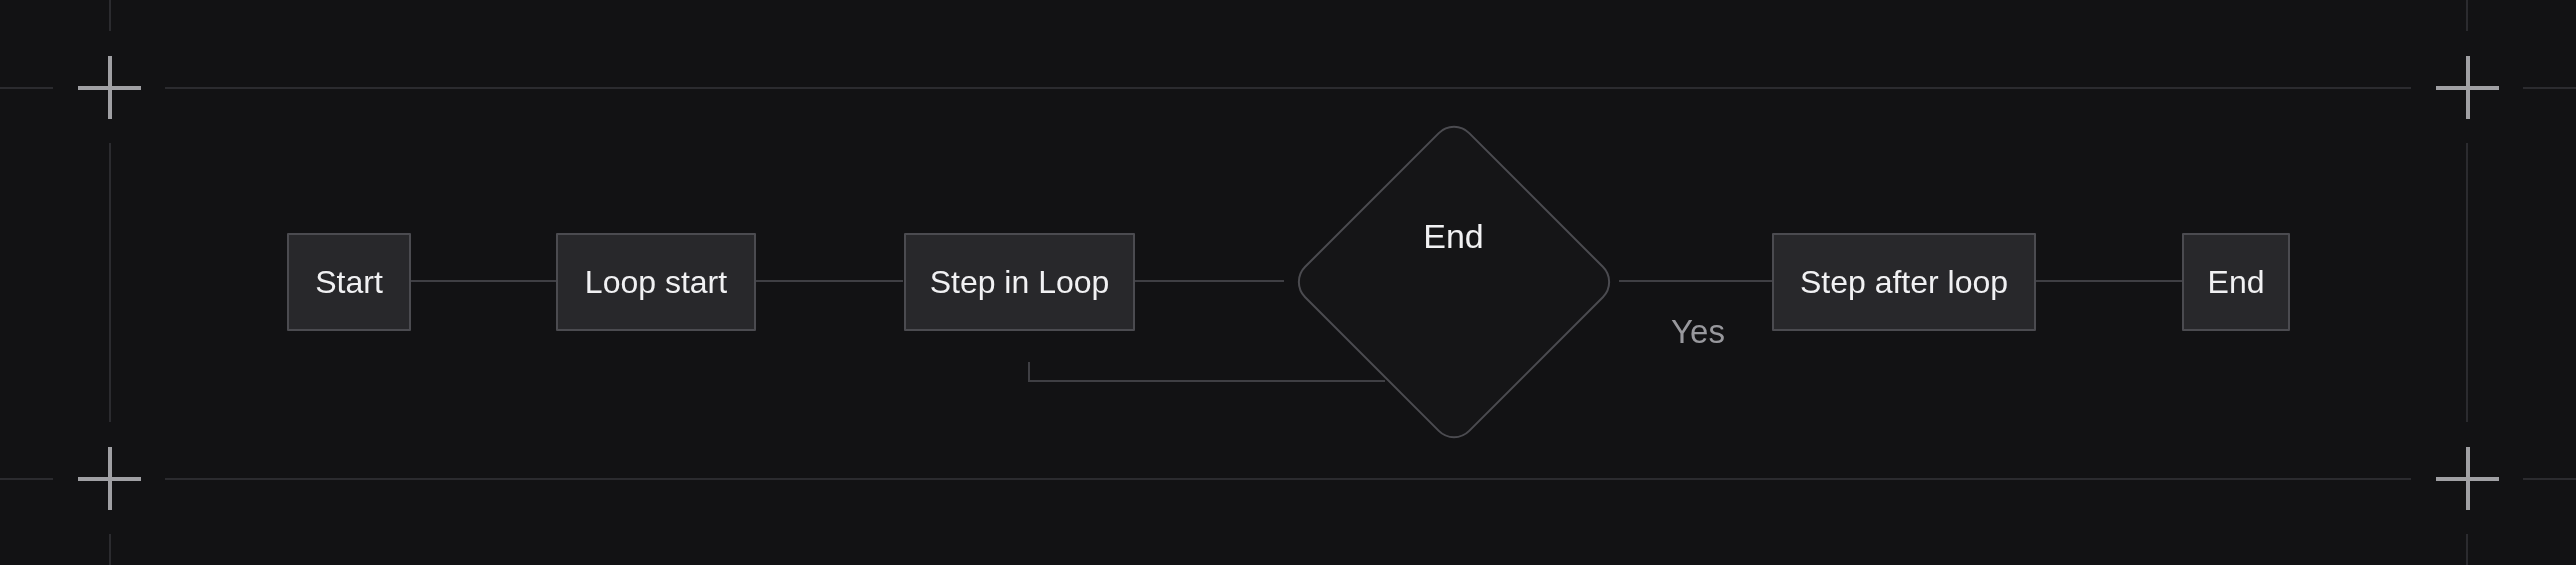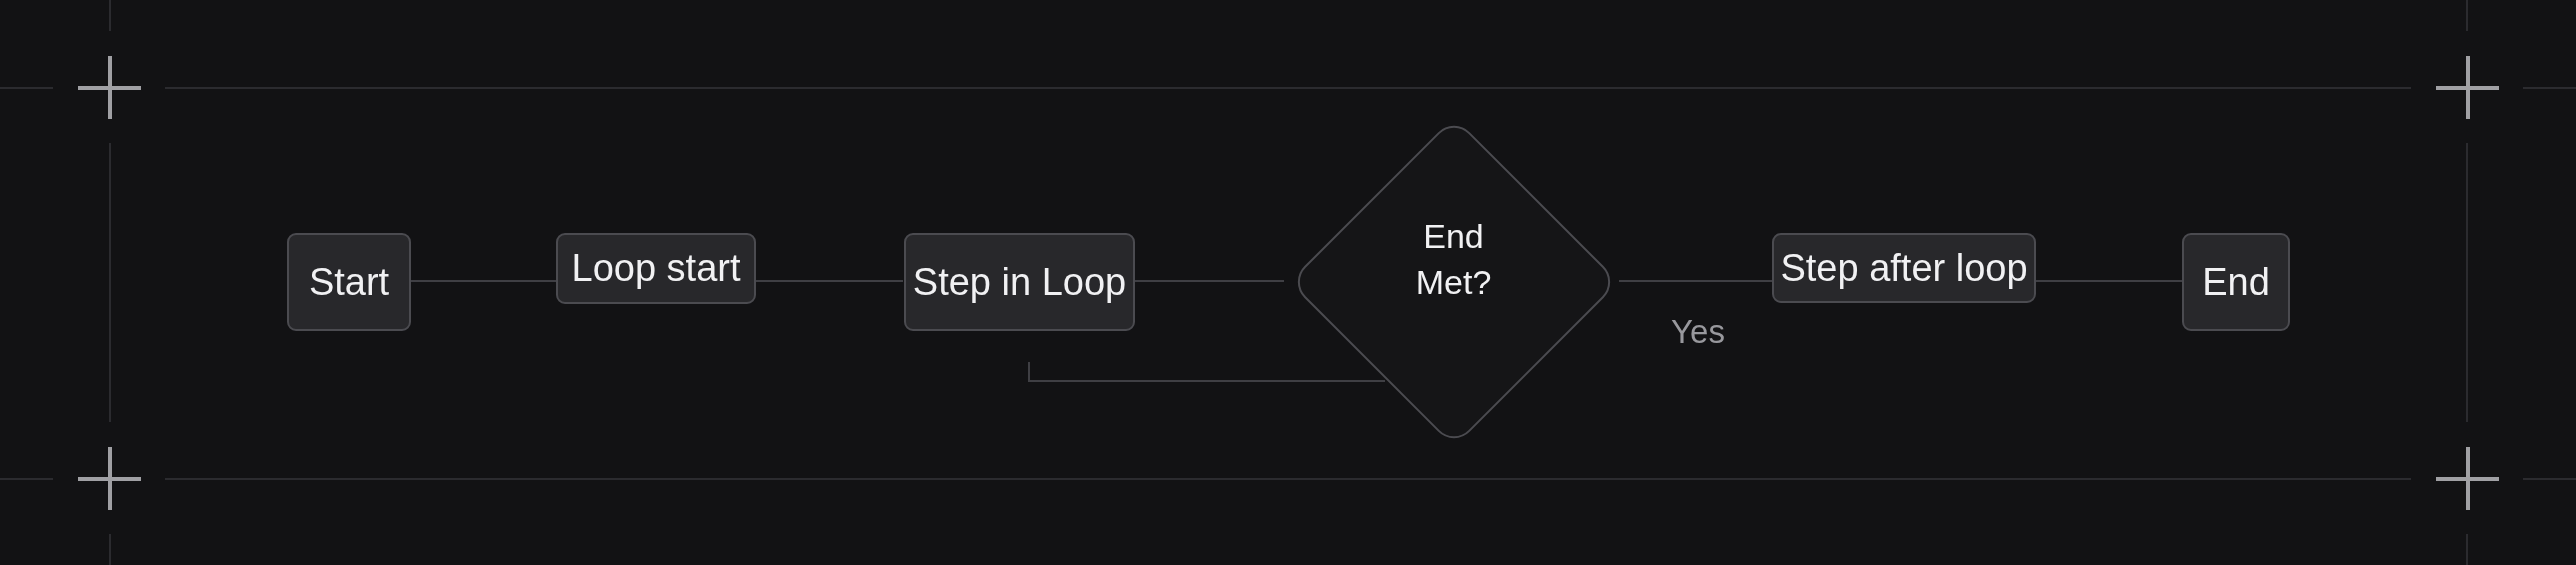--- a/index.html
+++ b/index.html
@@ -26,23 +26,23 @@
   
   .edge{position:absolute;background:var(--edge-line);z-index:4;}
   .edge.h{height:1.5px;}
   .edge.v{width:1.5px;}
   .edge-label{position:absolute;width:150px;height:45px;z-index:5;
     display:flex;align-items:center;justify-content:center;
     font-size:33px;color:var(--edge-label-text);}
 
   
   .node{position:absolute;z-index:6;background:var(--node-fill);
-    border:2.2px solid var(--node-border);border-radius:9px;
+    border:2.2px solid var(--node-border);border-radius:1px;
     display:flex;align-items:center;justify-content:center;
-    font-size:38px;color:var(--node-text);white-space:nowrap;cursor:default;}
+    font-size:32px;color:var(--node-text);white-space:nowrap;cursor:default;}
   .diamond{position:absolute;left:1337px;top:165px;width:234px;height:234px;z-index:5;
     background:var(--diamond-fill);border:2.2px solid var(--node-border);
     border-radius:22.5px;transform:rotate(45deg);}
   .diamond-label{position:absolute;left:1304px;top:213px;width:299px;z-index:6;
     text-align:center;font-size:34px;line-height:46px;color:var(--node-text);}
 </style>
 </head>
 <body>
 
 <div class="stage">
@@ -69,35 +69,34 @@
   <div class="edge h" style="left:2036px;top:280px;width:146px;"></div>
   <div class="edge v" style="left:1028px;top:362px;height:19.5px;"></div>
   <div class="edge h" style="left:1028px;top:380px;width:357px;"></div>
 
   <div class="edge-label" style="left:1623px;top:309px;">Yes</div>
 
   <div class="node" style="left:287px;top:233px;width:124px;height:98px;">
     <span>Start</span>
   </div>
 
-  <div class="node" style="left:556px;top:233px;width:200px;height:71px;">
+  <div class="node" style="left:556px;top:233px;width:200px;height:98px;">
     <span>Loop start</span>
   </div>
 
   <div class="node" style="left:904px;top:233px;width:231px;height:98px;">
     <span>Step in Loop</span>
   </div>
 
   <div class="diamond"></div>
   <div class="diamond-label">
     <div>End</div>
-    <div>Met?</div>
   </div>
 
-  <div class="node" style="left:1772px;top:233px;width:264px;height:70px;">
+  <div class="node" style="left:1772px;top:233px;width:264px;height:98px;">
     <span>Step after loop</span>
   </div>
 
   <div class="node" style="left:2182px;top:233px;width:108px;height:98px;">
     <span>End</span>
   </div>
 
 </div>
 
 

